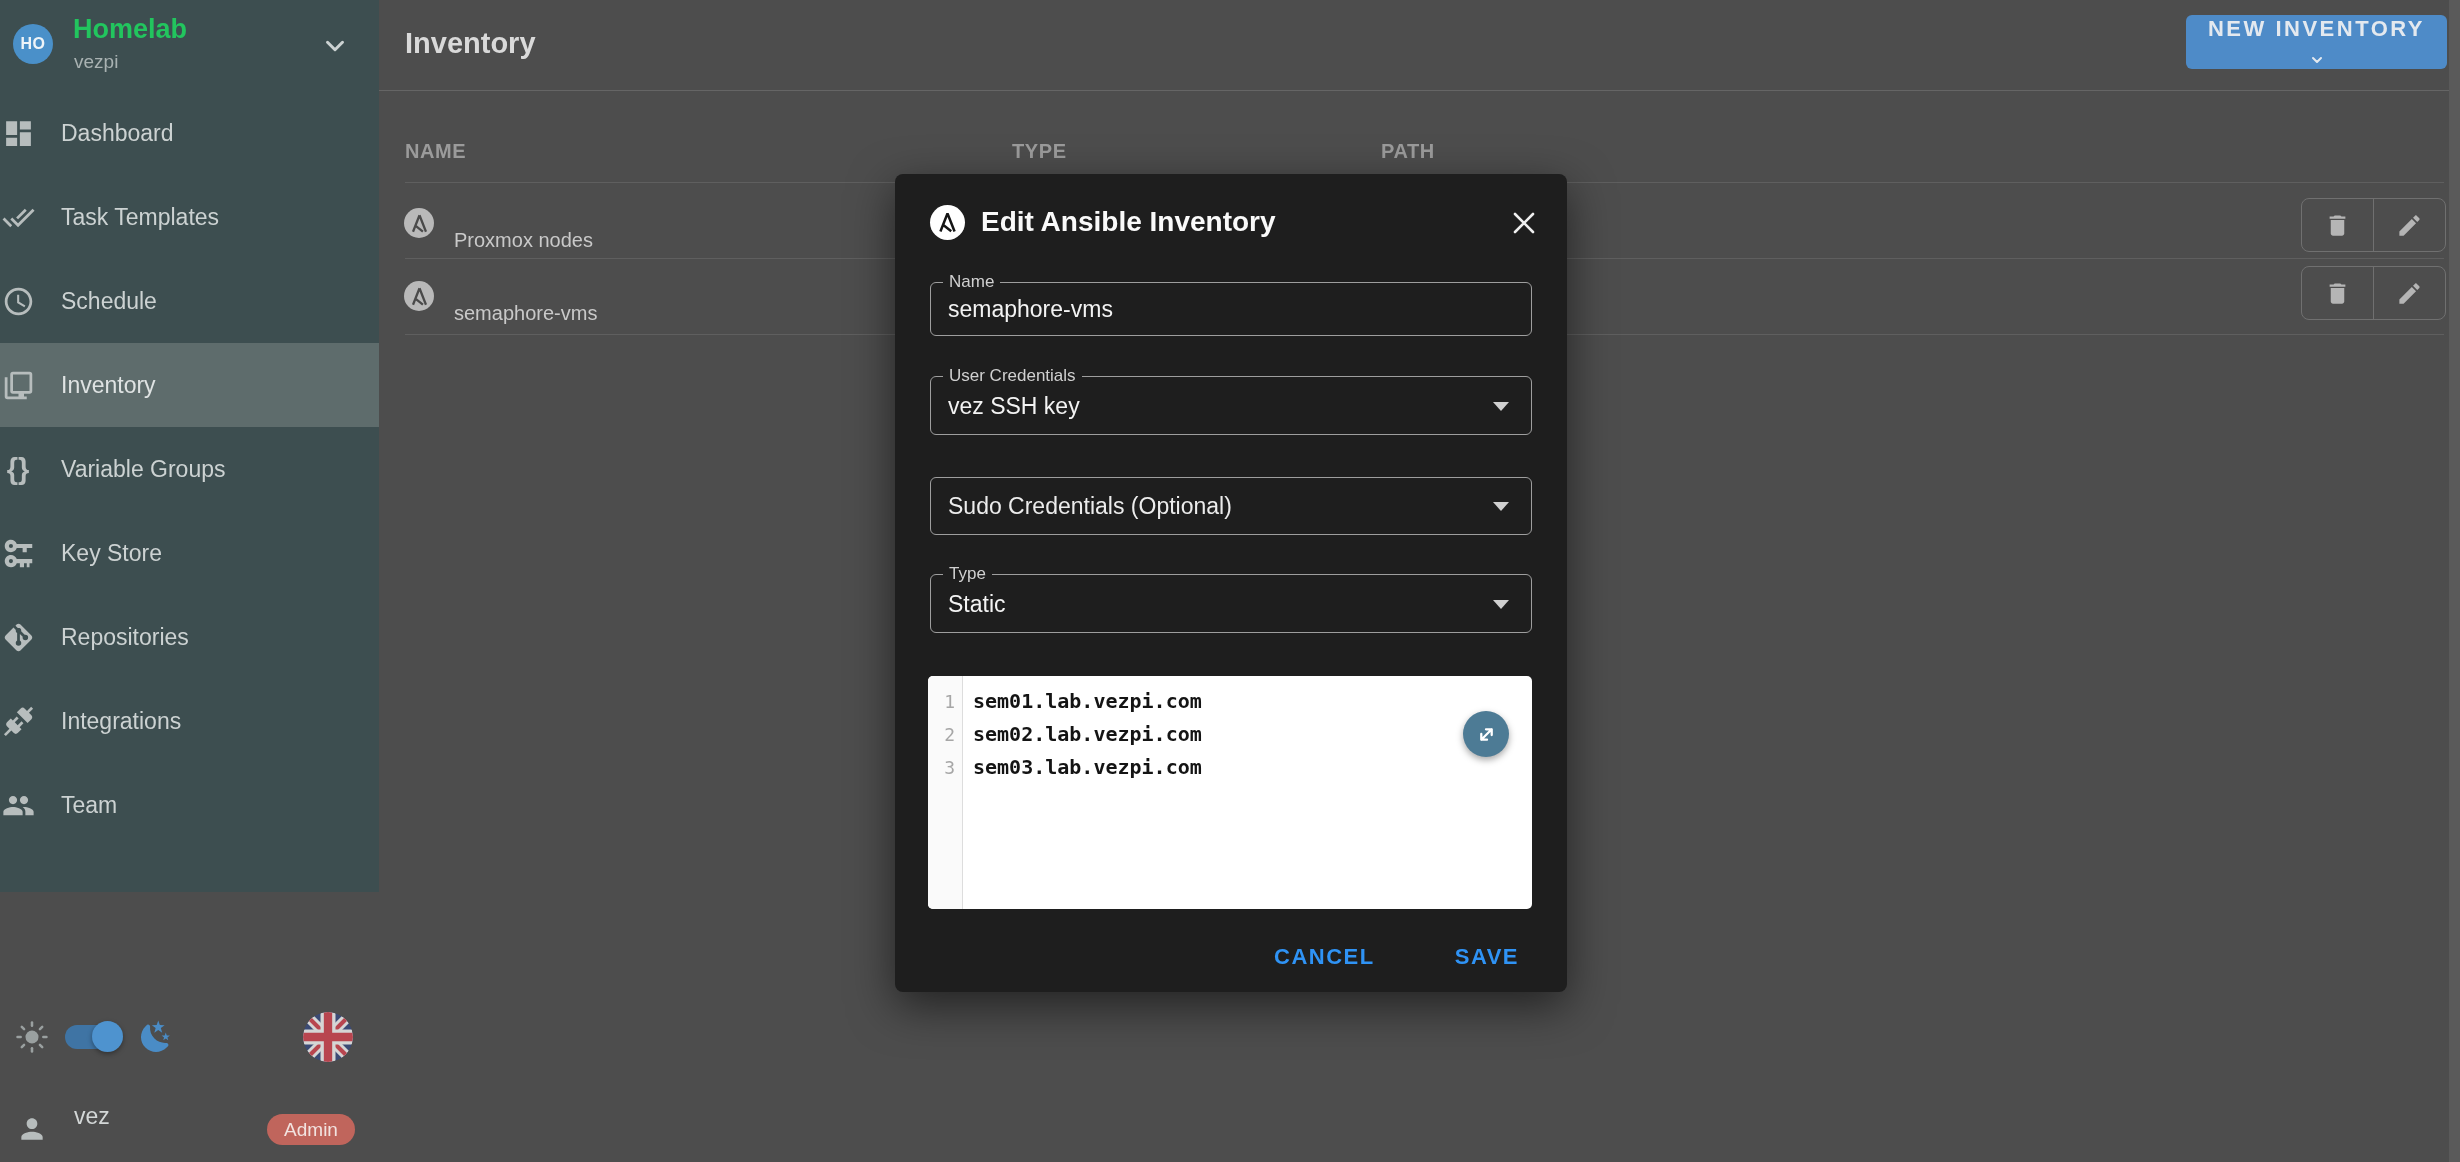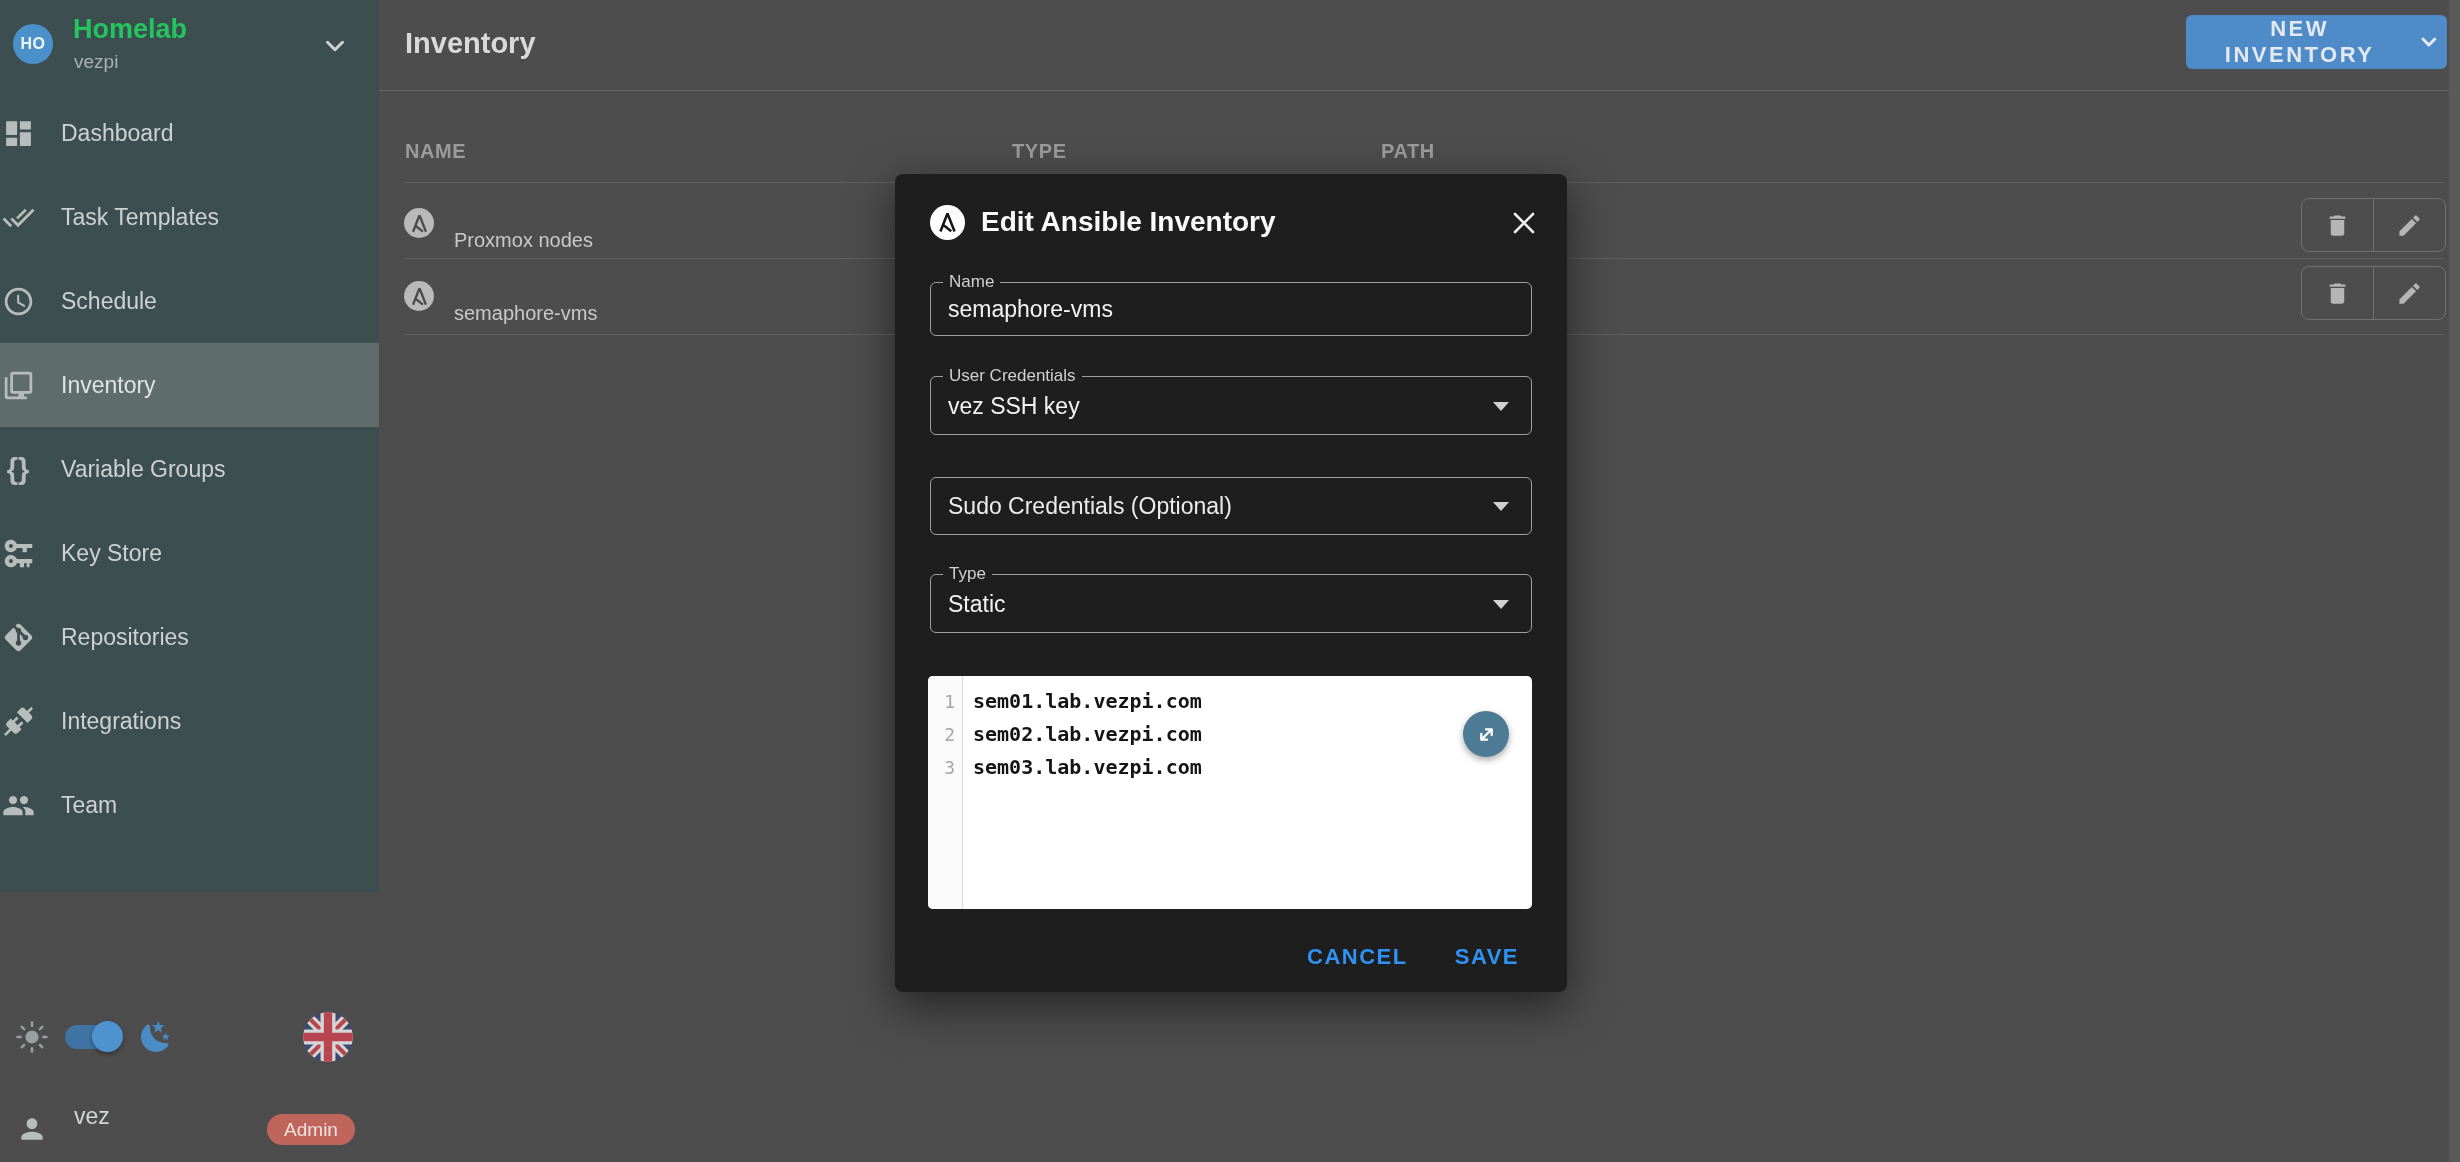--- a/index.html
+++ b/index.html
@@ -37,21 +37,21 @@
   .user-icon{position:absolute;left:16px;top:13px;width:32px;height:32px;}
   .user-name{position:absolute;left:74px;top:3px;font-size:23px;color:#d3d7d7;}
   .admin-chip{position:absolute;left:267px;top:14px;width:88px;height:31px;border-radius:16px;background:#c0655c;
     color:#f2e3e0;font-size:19px;display:flex;align-items:center;justify-content:center;}
   
   .main{position:absolute;left:379px;top:0;right:0;bottom:0;background:#4d4d4d;}
   .topbar{position:absolute;left:0;top:0;right:0;height:90px;border-bottom:1px solid #656565;}
   .page-title{position:absolute;left:26px;top:27px;font-size:29px;font-weight:bold;color:#d9d9d9;}
   .new-btn{position:absolute;right:13px;top:15px;width:261px;height:54px;border-radius:6px;background:#4e8bc8;
     color:#e4e9ef;font-size:22px;font-weight:bold;letter-spacing:2.5px;cursor:pointer;
-    display:flex;align-items:center;justify-content:center;gap:10px;border:none;}
+    display:flex;align-items:center;justify-content:center;gap:10px;border:none;flex-direction:column;}
   .scroll-strip{position:absolute;right:0;top:0;width:11px;height:1162px;background:#5a5a5a;z-index:20;cursor:pointer;}
   .th{position:absolute;font-size:20px;font-weight:bold;color:#9b9b9b;letter-spacing:.6px;top:140px;}
   .th-name{left:26px;} .th-type{left:633px;} .th-path{left:1002px;}
   .tdivider{position:absolute;left:26px;right:16px;height:1px;background:#5f5f5f;}
   .row-icon{position:absolute;left:25px;width:30px;height:30px;border-radius:50%;background:#b9b9b9;
     display:flex;align-items:center;justify-content:center;}
   .row-name{position:absolute;left:75px;font-size:20px;color:#c9c9c9;margin-top:20px;}
   .action-group{position:absolute;left:1922px;width:143px;height:52px;border:1px solid #707070;border-radius:8px;display:flex;}
   .action-cell{flex:1;display:flex;align-items:center;justify-content:center;cursor:pointer;}
   .action-cell:first-child{border-right:1px solid #707070;}
@@ -76,21 +76,21 @@
   .editor{position:absolute;left:33px;top:502px;width:604px;height:233px;background:#ffffff;border-radius:5px;
     display:flex;overflow:hidden;cursor:text;}
   .gutter{width:34px;background:#fafafa;border-right:1px solid #dddddd;padding-top:9px;}
   .ln{height:33px;line-height:33px;text-align:right;padding-right:7px;
     font-family:"DejaVu Sans Mono",monospace;font-size:18px;color:#a6a6a6;}
   .code{padding:9px 8px 0 10px;flex:1;}
   .cl{height:33px;line-height:33px;font-family:"DejaVu Sans Mono",monospace;font-size:20px;font-weight:bold;
     color:#141414;white-space:pre;}
   .fab{position:absolute;left:535px;top:35px;width:46px;height:46px;border-radius:50%;background:#4d7b95;
     box-shadow:0 3px 7px rgba(0,0,0,.35);display:flex;align-items:center;justify-content:center;cursor:pointer;}
-  .modal-actions{position:absolute;right:48px;bottom:22px;display:flex;gap:47px;}
+  .modal-actions{position:absolute;right:48px;bottom:22px;display:flex;gap:80px;}
   .text-btn{font-size:22px;font-weight:bold;color:#2f93f5;letter-spacing:1.5px;cursor:pointer;background:none;border:none;
     font-family:"Liberation Sans",sans-serif;padding:0;}
 </style>
 </head>
 <body>
 
 <aside class="sidebar">
   <div class="proj">
     <div class="proj-avatar">HO</div>
     <div class="proj-name">Homelab</div>

